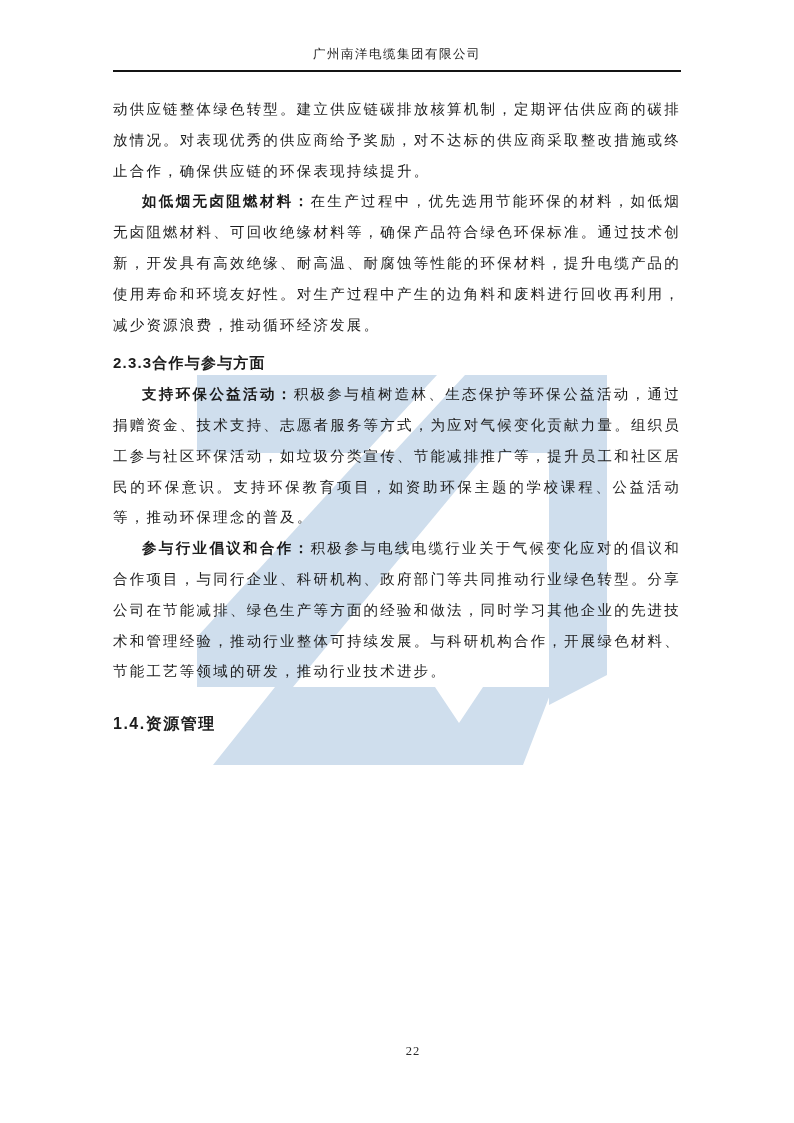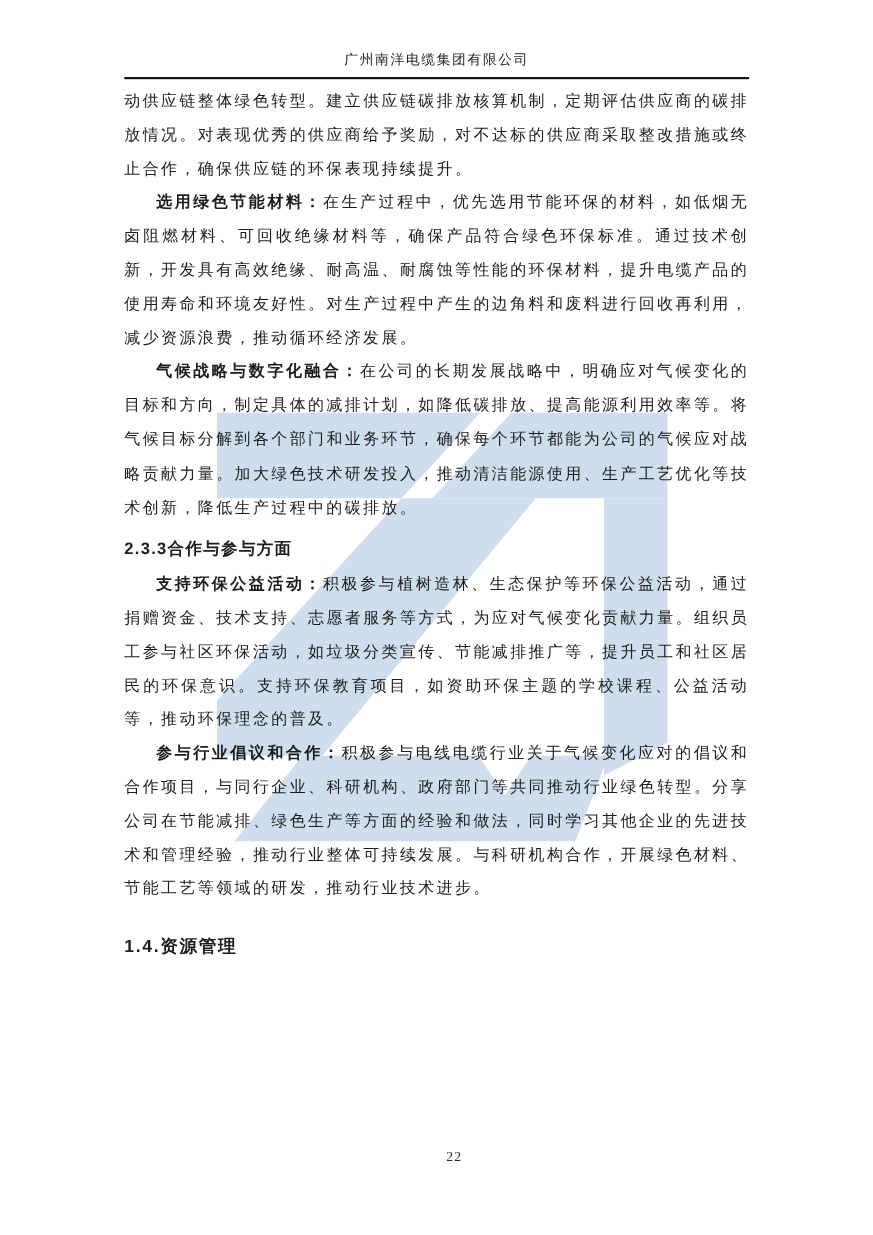--- a/index.html
+++ b/index.html
@@ -40,21 +40,21 @@
     line-height: 17px;
   }
   .para {
     margin: 0;
     font-size: 14.5px;
     line-height: 30.8px;
     letter-spacing: 2.2px;
     text-align: justify;
     color: #1c1c1c;
   }
-  .para.first { margin-top: 5px; }
+  .para.first { margin-top: 22px; }
   .indent { text-indent: 2em; }
   .lead { font-weight: bold; font-family: "Liberation Sans", "DejaVu Sans", sans-serif; }
   .h2 {
     margin: 22px 0 0 0;
     font-size: 16px;
     font-weight: bold;
     line-height: 30.8px;
     letter-spacing: 1.5px;
     font-family: "Liberation Sans", "DejaVu Sans", sans-serif;
   }
@@ -92,23 +92,22 @@
   </svg>
 
   <div class="content">
 
     <div class="header">
       <span>广州南洋电缆集团有限公司</span>
     </div>
 
     <p class="para first"><span>动供应链整体绿色转型。建立供应链碳排放核算机制，定期评估供应商的碳排放情况。对表现优秀的供应商给予奖励，对不达标的供应商采取整改措施或终止合作，确保供应链的环保表现持续提升。</span></p>
 
-    <p class="para indent"><b class="lead">选用绿色节能材料：</b><span>在生产过程中，优先选用节能环保的材料，如低烟无卤阻燃材料、可回收绝缘材料等，确保产品符合绿色环保标准。通过技术创新，开发具有高效绝缘、耐高温、耐腐蚀等性能的环保材料，提升电缆产品的使用寿命和环境友好性。对生产过程中产生的边角料和废料进行回收再利用，减少资源浪费，推动循环经济发展。</span></p>
+    <p class="para indent"><b class="lead">如低烟无卤阻燃材料：</b><span>在生产过程中，优先选用节能环保的材料，如低烟无卤阻燃材料、可回收绝缘材料等，确保产品符合绿色环保标准。通过技术创新，开发具有高效绝缘、耐高温、耐腐蚀等性能的环保材料，提升电缆产品的使用寿命和环境友好性。对生产过程中产生的边角料和废料进行回收再利用，减少资源浪费，推动循环经济发展。</span></p>
 
-    <p class="para indent"><b class="lead">气候战略与数字化融合：</b><span>在公司的长期发展战略中，明确应对气候变化的目标和方向，制定具体的减排计划，如降低碳排放、提高能源利用效率等。将气候目标分解到各个部门和业务环节，确保每个环节都能为公司的气候应对战略贡献力量。加大绿色技术研发投入，推动清洁能源使用、生产工艺优化等技术创新，降低生产过程中的碳排放。</span></p>
 
     <h3 class="h3">2.3.3合作与参与方面</h3>
 
     <p class="para indent"><b class="lead">支持环保公益活动：</b><span>积极参与植树造林、生态保护等环保公益活动，通过捐赠资金、技术支持、志愿者服务等方式，为应对气候变化贡献力量。组织员工参与社区环保活动，如垃圾分类宣传、节能减排推广等，提升员工和社区居民的环保意识。支持环保教育项目，如资助环保主题的学校课程、公益活动等，推动环保理念的普及。</span></p>
 
     <p class="para indent"><b class="lead">参与行业倡议和合作：</b><span>积极参与电线电缆行业关于气候变化应对的倡议和合作项目，与同行企业、科研机构、政府部门等共同推动行业绿色转型。分享公司在节能减排、绿色生产等方面的经验和做法，同时学习其他企业的先进技术和管理经验，推动行业整体可持续发展。与科研机构合作，开展绿色材料、节能工艺等领域的研发，推动行业技术进步。</span></p>
 
     <h2 class="h2">1.4.资源管理</h2>
 
 

